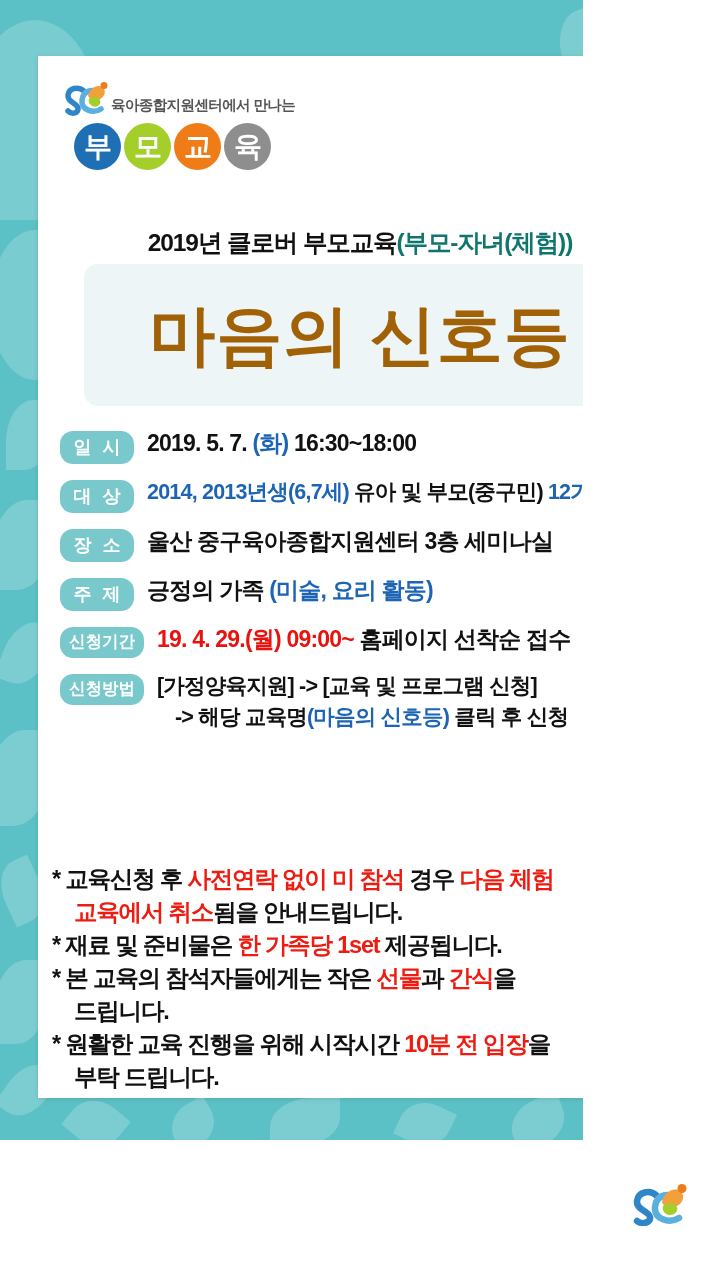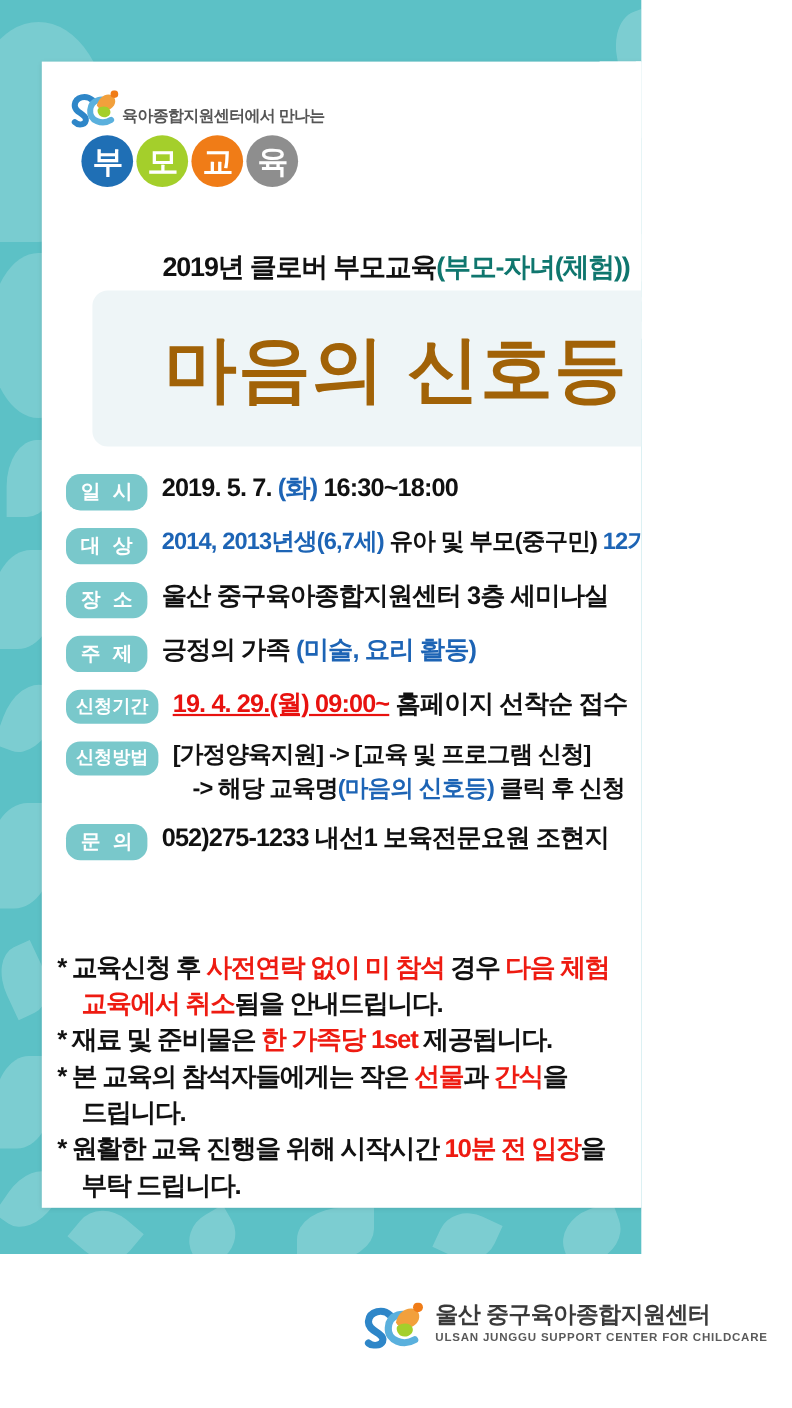--- a/index.html
+++ b/index.html
@@ -170,21 +170,21 @@
     margin-left: 13px;
     font-size: 23px;
     font-weight: 700;
     color: #111111;
     letter-spacing: -0.8px;
     line-height: 31px;
     white-space: nowrap;
   }
   .rowtext.sm { font-size: 21.5px; }
   .rowtext .blue  { color: #1d64b5; }
-  .rowtext .red   { color: #e8120f; text-decoration: underline; }
+  .rowtext .red   { color: #e8120f; }
   .sub-line { display: block; margin-left: 18px; }
 
   
   .notes {
     position: absolute;
     left: 14px; top: 790px;
     width: 624px;
     font-size: 23.5px;
     font-weight: 700;
     color: #111111;
@@ -328,24 +328,20 @@
       <div class="row">
         <span class="badge wide">신청기간</span>
         <span class="rowtext"><span class="red">19. 4. 29.(월) 09:00~</span><span> 홈페이지 선착순 접수</span></span>
       </div>
 
       <div class="row">
         <span class="badge wide">신청방법</span>
         <span class="rowtext sm"><span>[가정양육지원] -&gt; [교육 및 프로그램 신청]</span><span class="sub-line"><span>-&gt; 해당 교육명</span><span class="blue">(마음의 신호등)</span><span> 클릭 후 신청</span></span></span>
       </div>
 
-      <div class="row">
-        <span class="badge">문 의</span>
-        <span class="rowtext">052)275-1233 내선1 보육전문요원 조현지</span>
-      </div>
     </div>
 
     <div class="notes">
       <div class="note"><span>* 교육신청 후 </span><span class="red">사전연락 없이 미 참석</span><span> 경우 </span><span class="red">다음 체험</span><span class="ind"><span class="red">교육에서 취소</span><span>됨을 안내드립니다.</span></span></div>
 
       <div class="note"><span>* 재료 및 준비물은 </span><span class="red">한 가족당 1set</span><span> 제공됩니다.</span></div>
 
       <div class="note"><span>* 본 교육의 참석자들에게는 작은 </span><span class="red">선물</span><span>과 </span><span class="red">간식</span><span>을</span><span class="ind">드립니다.</span></div>
 
       <div class="note"><span>* 원활한 교육 진행을 위해 시작시간 </span><span class="red">10분 전 입장</span><span>을</span><span class="ind">부탁 드립니다.</span></div>
@@ -358,18 +354,14 @@
   <div class="foot-logo">
     <span class="foot-mark">
       <svg width="58" height="42" viewBox="0 0 58 42">
         <path d="M25,12 C18,5 6,8 5,17 C4,26 17,27 18,33 C19,39 10,41 5,37" fill="none" stroke="#2e86c8" stroke-width="6.5" stroke-linecap="round"></path>
         <path d="M45,15 C38,8 24,10 23,23 C22,35 37,40 47,34" fill="none" stroke="#5ab0dd" stroke-width="6.5" stroke-linecap="round"></path>
         <path d="M30,18 C32,8 42,3 48,7 C54,11 51,21 42,23 C37,24 31,22 30,18 Z" fill="#f2a03c"></path>
         <circle cx="50" cy="4.5" r="4.5" fill="#f07c17"></circle>
         <path d="M31,22 C35,18 43,18 45,23 C47,29 39,33 34,30 C31,28 30,24 31,22 Z" fill="#a4cf2b"></path>
       </svg>
     </span>
-    <span class="foot-text">
-      <span class="foot-ko">울산 중구육아종합지원센터</span><br>
-      <span class="foot-en">ULSAN JUNGGU SUPPORT CENTER FOR CHILDCARE</span>
-    </span>
   </div>
 </div>
 
 </body></html>

